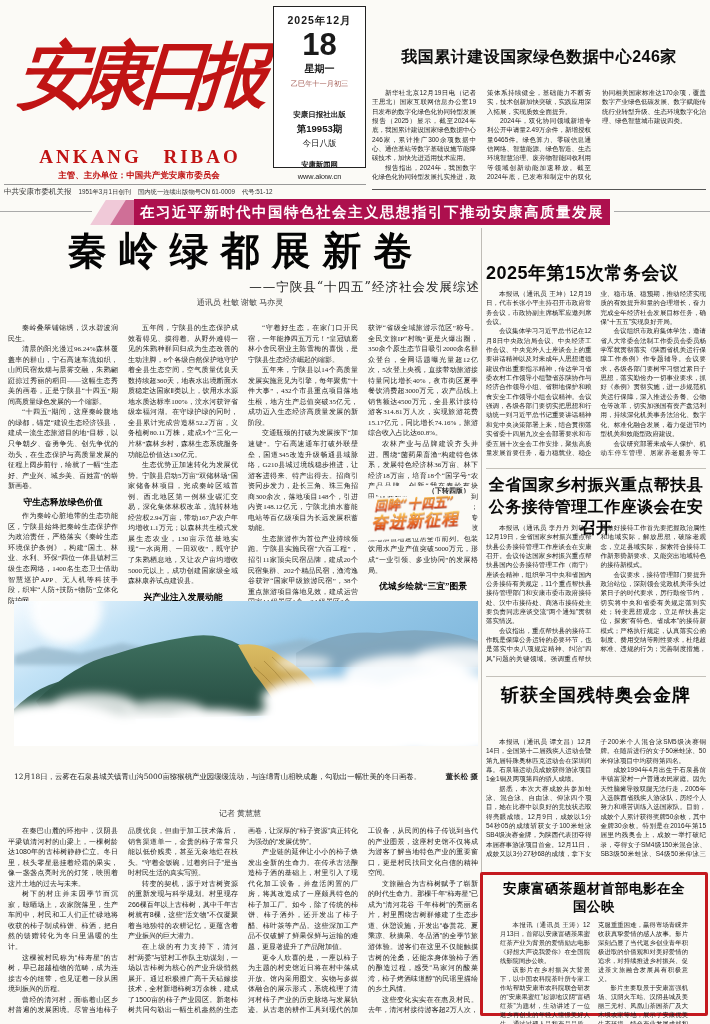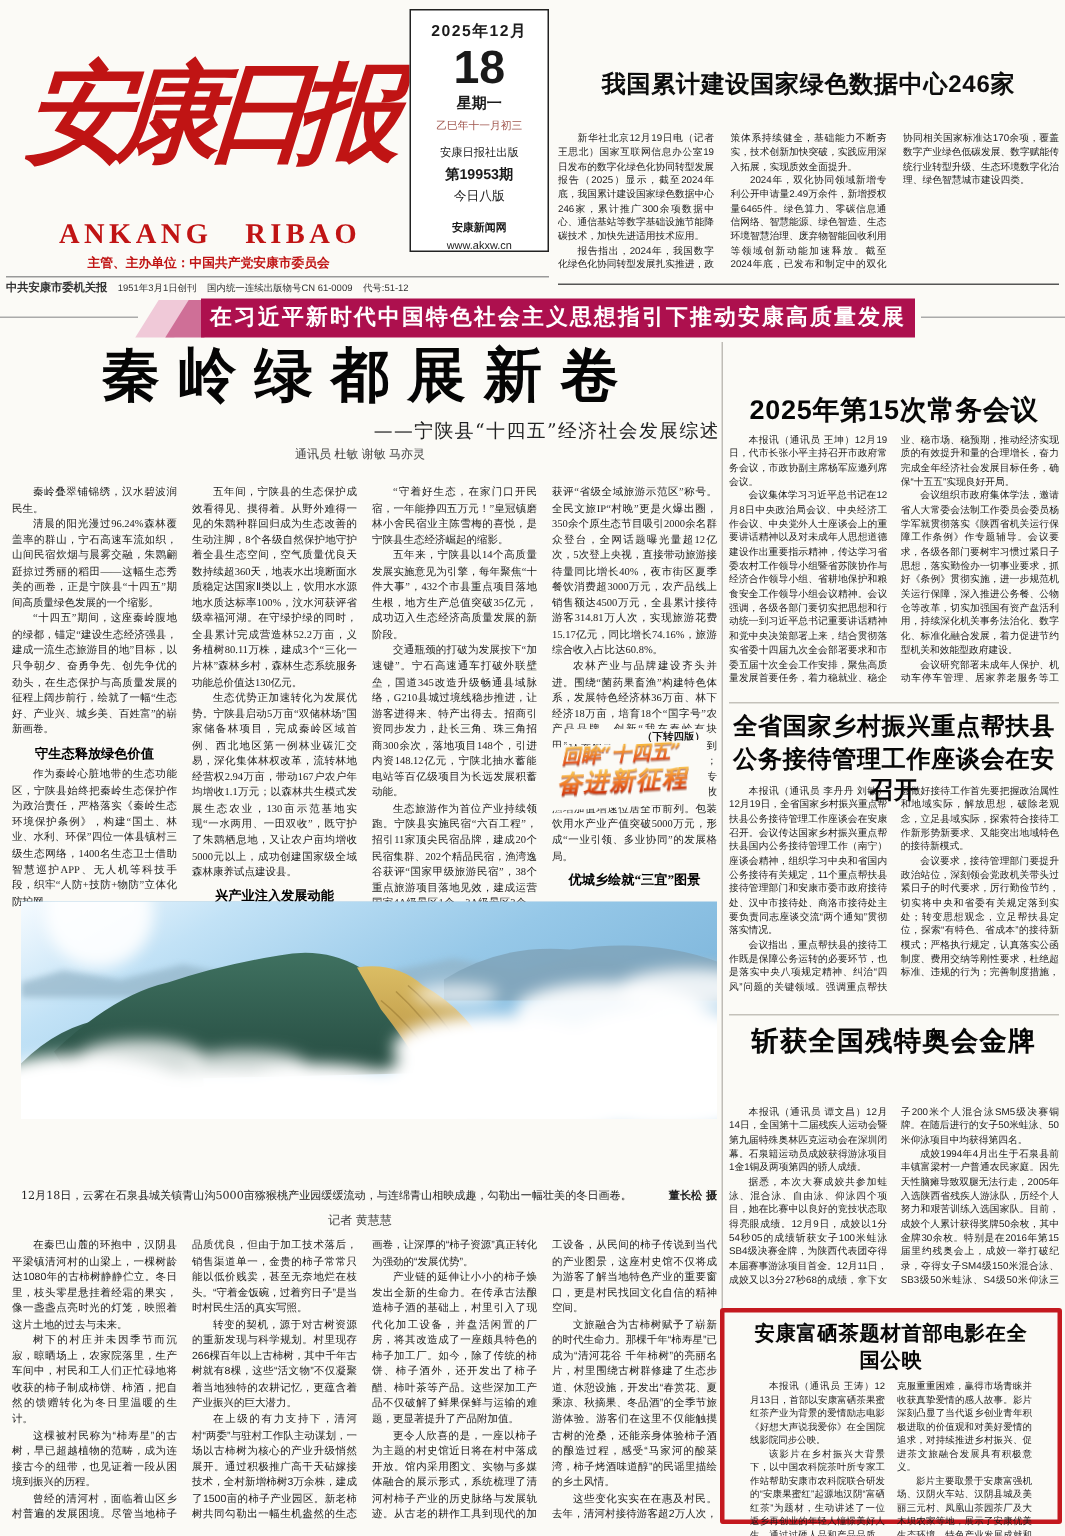--- a/index.html
+++ b/index.html
@@ -14,29 +14,29 @@
     font-family:"DejaVu Serif", serif; font-weight:bold; font-style:italic;
     font-size:72px; line-height:146px; letter-spacing:-10px; text-align:center;
     color:var(--masthead_red,#c01414); transform:skewX(-4deg) scaleX(.97); }
   .latin { left:20px; top:146px; width:240px; text-align:center;
     font-family:"Liberation Serif", serif; font-weight:bold; font-size:19px;
     letter-spacing:3px; word-spacing:14px; color:var(--masthead_red,#c01414); }
   .sponsor { left:10px; top:170px; width:258px; text-align:center;
     font-size:8.5px; font-weight:bold; color:var(--masthead_red,#c01414); }
   .mast-footer { left:4px; top:184px; width:362px; border-top:1px solid #999;
     padding-top:2px; font-size:6.3px; color:#333; display:flex; gap:7px; align-items:baseline; }
-  .mast-footer .nm { font-weight:bold; font-size:7.5px; }
+  .mast-footer .nm { font-weight:normal; font-size:7.5px; }
 
   .datebox { left:273px; top:6px; width:93px; height:162px;
     border:1.5px solid #222; text-align:center; padding-top:7px; background:#fff; }
   .db-month { font-size:10.5px; font-weight:bold; letter-spacing:1px; }
   .db-day { font-size:31px; font-weight:bold; line-height:33px; }
   .db-week { font-size:10px; font-weight:bold; margin-top:1px; }
   .db-lunar { font-size:7.2px; color:#a0564e; margin-top:3px; }
-  .db-pub { font-size:7.5px; margin-top:8px; color:#222; }
+  .db-pub { font-size:7.5px; margin-top:21px; color:#222;font-weight:bold; }
   .db-issue { font-size:9.5px; font-weight:bold; margin-top:3px; }
   .db-pages { font-size:8.5px; margin-top:2px; }
   .db-site { font-size:7.3px; margin-top:10px; font-weight:bold; }
   .db-url { font-size:7.3px; margin-top:2px; }
 
   .topstory-h { left:372px; top:44px; width:334px; text-align:center;
     font-size:16px; font-weight:900; letter-spacing:.5px; color:#0d0d0d; line-height:26px; }
   .topstory-t { left:372px; top:88px; width:334px; height:98px;
     column-count:3; column-gap:11px; column-fill:auto; }
   .rule-top { left:372px; top:189px; width:334px; height:1px; background:#555; }
@@ -75,37 +75,37 @@
     -webkit-background-clip:text; background-clip:text; color:transparent;
     filter:drop-shadow(0 1px 0 rgba(130,30,0,.55)); }
   .logo1415 .l2 { font-size:16.5px; line-height:19px; letter-spacing:1px;
     background:linear-gradient(180deg,#f9cf58 5%,#ef6a1d 60%,#c02108);
     -webkit-background-clip:text; background-clip:text; color:transparent;
     filter:drop-shadow(0 1px 0 rgba(130,30,0,.55)); }
 
   
   .photo { left:14px; top:601px; width:464px; height:145px; overflow:hidden; background:#9cc6e4; }
   .photo svg { display:block; width:100%; height:100%; }
-  .caption { left:14px; top:792px; width:464px; display:flex; justify-content:space-between;
+  .caption { left:14px; top:772px; width:464px; display:flex; justify-content:space-between;
     font-family:"DejaVu Serif", serif; font-size:7.4px; color:#222; }
   .caption .credit { font-weight:bold; white-space:nowrap; margin-left:14px; }
 
   
   .tree-h { left:0; top:774px; width:480px; text-align:center;
     font-family:"DejaVu Serif", serif; font-size:21px; font-weight:bold;
     letter-spacing:4px; color:#080808; }
   .tree-by { left:0; top:808px; width:480px; text-align:center; font-size:8px; color:#444; }
   .tree-text { left:8px; top:826px; width:470px; height:192px; }
 
   
   .vrule { left:481px; top:228px; width:1px; height:788px; background:#bfbcb6; }
   .side-hr { left:486px; width:220px; height:1px; background:#c4c1ba; }
   .gov-h1 { left:486px; top:235px; width:220px; text-align:center;
     font-size:21px; font-weight:900; letter-spacing:2px; color:#070707; }
-  .gov-h2 { left:486px; top:261px; width:220px; text-align:center;
+  .gov-h2 { left:486px; top:261px; width:220px; 
     font-size:18px; font-weight:900; letter-spacing:.5px; color:#070707; }
   .gov-t { left:486px; top:289px; width:220px; height:174px; }
   .rec-h { left:483px; top:474px; width:226px; text-align:center;
     font-size:16px; font-weight:900; line-height:21.5px; letter-spacing:.5px; color:#070707; }
   .rec-t { left:486px; top:523px; width:220px; height:149px; }
   .ath-h { left:486px; top:683px; width:220px; text-align:center;
     font-family:"DejaVu Serif", serif; font-size:18px; font-weight:bold;
     line-height:24px; letter-spacing:1px; color:#070707; }
   .ath-t { left:486px; top:737px; width:220px; height:130px; }
   .movie-box { left:480px; top:872px; width:228px; height:144px;

